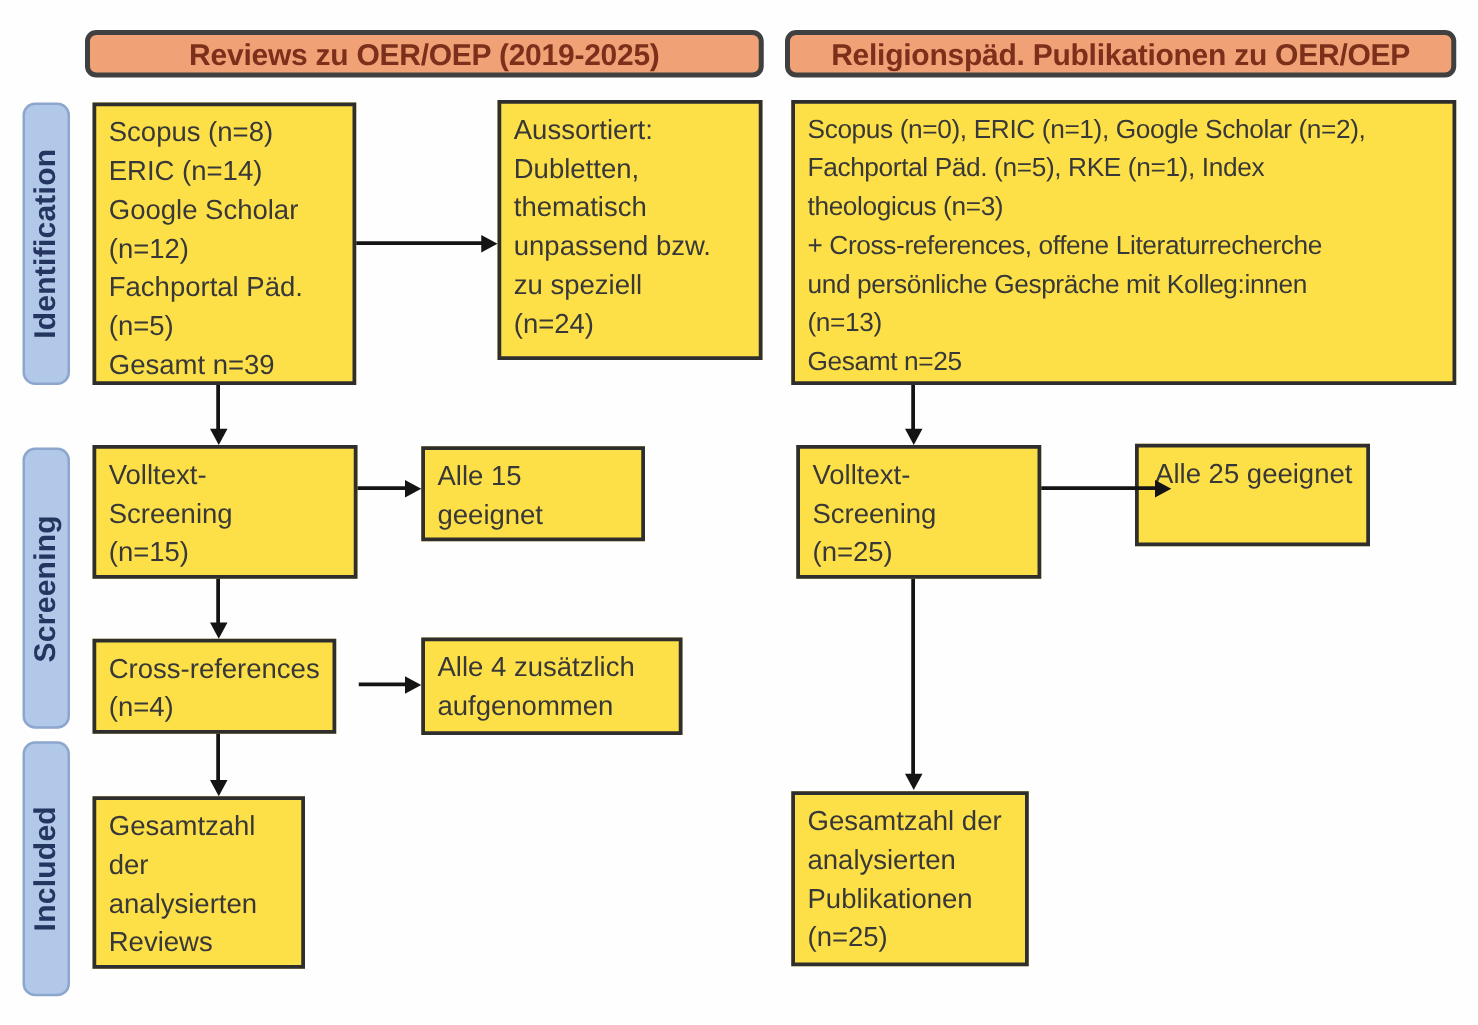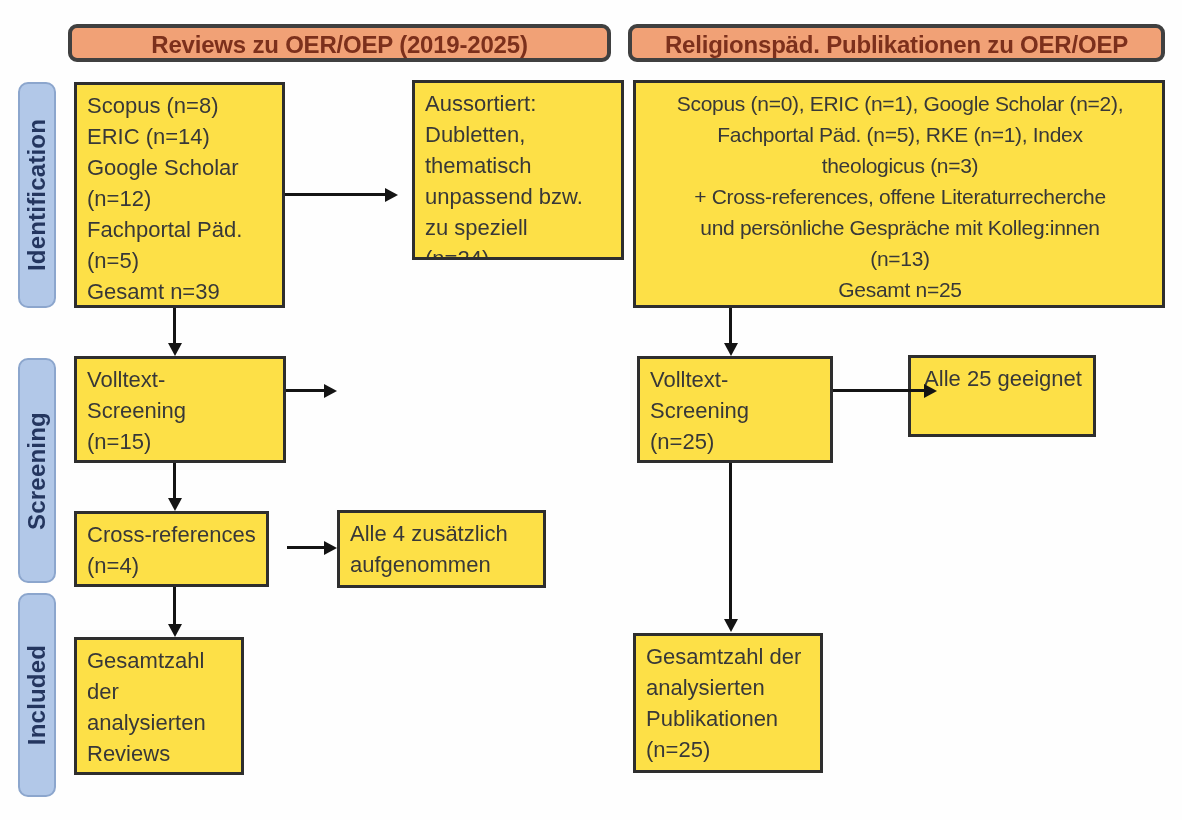--- a/index.html
+++ b/index.html
@@ -62,22 +62,22 @@
     border: 3px solid #2e2e2e;
     color: #383838;
     font-size: 22px;
     line-height: 31px;
     white-space: pre-line;
     padding: 5px 8px 0 10px;
     overflow: hidden;
   }
   .fbox.wide { font-size: 21px; letter-spacing: -0.3px; }
   #box-id-left         { left: 74px;  top: 82px;  width: 211px; height: 226px; }
-  #box-excluded        { left: 412px; top: 80px;  width: 212px; height: 180px; }
-  #box-id-right        { left: 633px; top: 80px;  width: 532px; height: 228px; text-align: center; }
+  #box-excluded        { left: 398px; top: 80px;  width: 212px; height: 208px; }
+  #box-id-right        { left: 633px; top: 80px;  width: 532px; height: 228px; }
   #box-volltext-left   { left: 74px;  top: 356px; width: 212px; height: 107px; }
   #box-alle15          { left: 337px; top: 357px; width: 179px; height: 76px;  }
   #box-volltext-right  { left: 637px; top: 356px; width: 196px; height: 107px; }
   #box-alle25          { left: 908px; top: 355px; width: 188px; height: 82px; text-align: center;  }
   #box-crossref        { left: 74px;  top: 511px; width: 195px; height: 76px;  }
   #box-alle4           { left: 337px; top: 510px; width: 209px; height: 78px;  }
   #box-included-left   { left: 74px;  top: 637px; width: 170px; height: 138px; }
   #box-included-right  { left: 633px; top: 633px; width: 190px; height: 140px; }
 
   
@@ -129,20 +129,21 @@
   <div class="fbox wide" id="box-id-right">Scopus (n=0), ERIC (n=1), Google Scholar (n=2),
 Fachportal Päd. (n=5), RKE (n=1), Index
 theologicus (n=3)
 + Cross-references, offene Literaturrecherche
 und persönliche Gespräche mit Kolleg:innen
 (n=13)
 Gesamt n=25</div>
   <div class="fbox" id="box-volltext-left">Volltext-
 Screening
 (n=15)</div>
+  <div class="fbox" id="box-alle15">Alle 15 geeignet</div>
   <div class="fbox" id="box-volltext-right">Volltext-
 Screening
 (n=25)</div>
   <div class="fbox" id="box-alle25">Alle 25 geeignet</div>
   <div class="fbox" id="box-crossref">Cross-references
 (n=4)</div>
   <div class="fbox" id="box-alle4">Alle 4 zusätzlich
 aufgenommen</div>
   <div class="fbox" id="box-included-left">Gesamtzahl der
 analysierten

